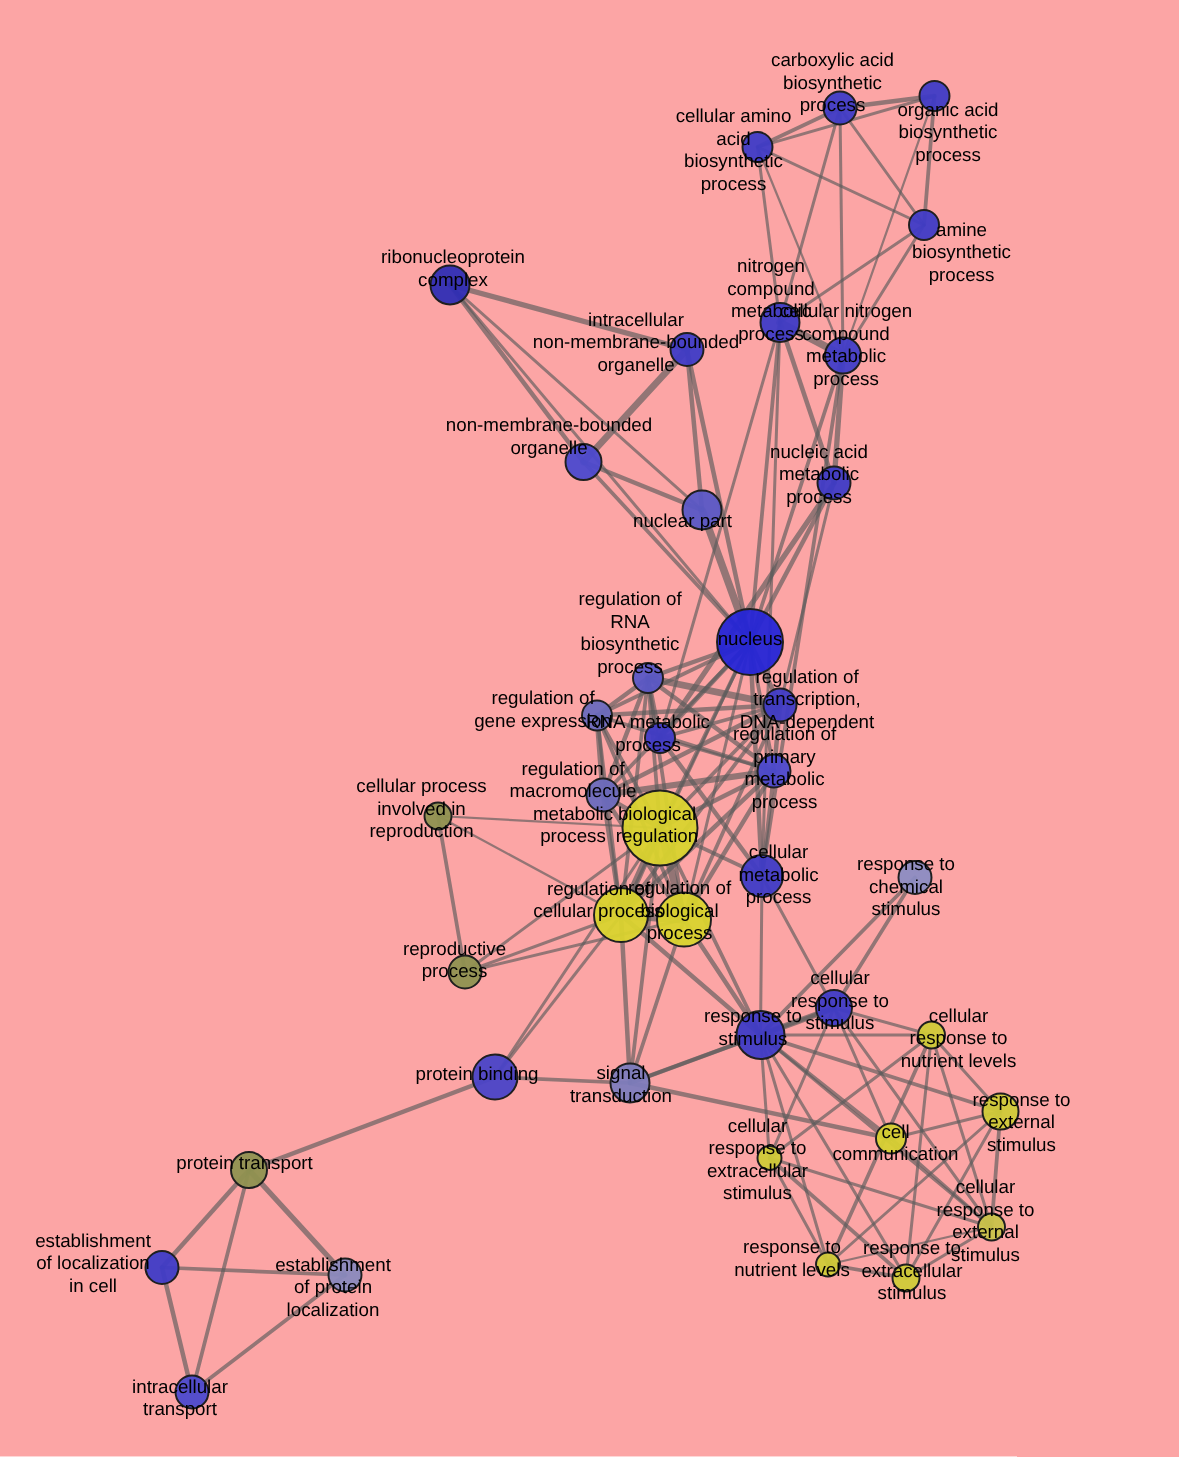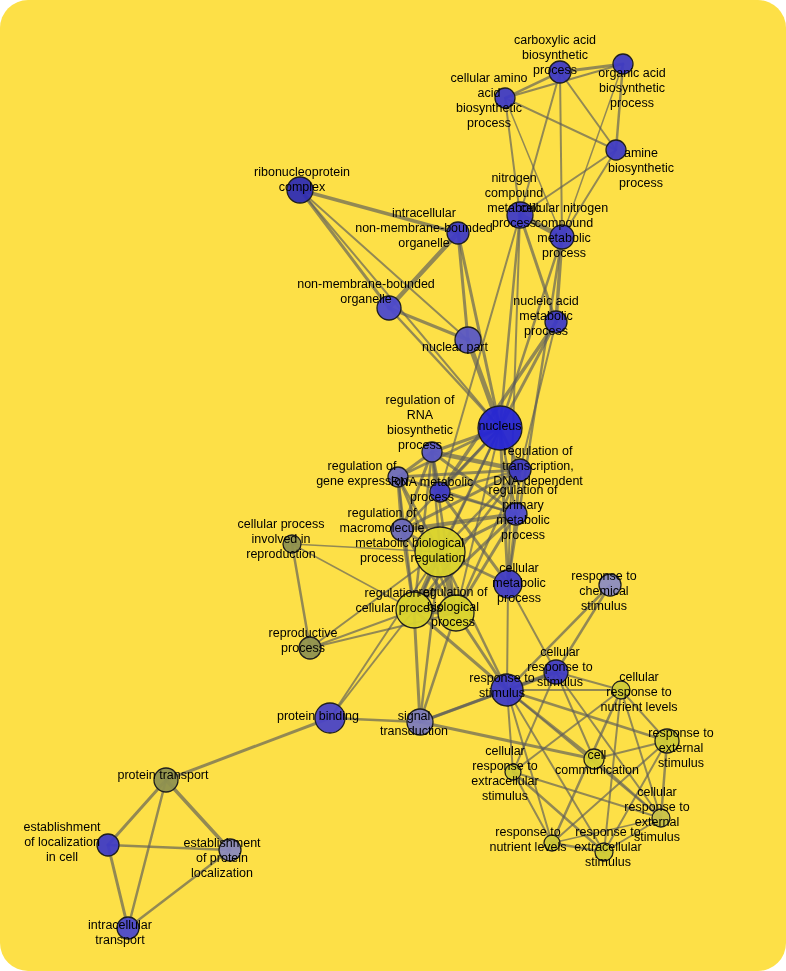--- a/index.html
+++ b/index.html
@@ -1,16 +1,16 @@
 <!DOCTYPE html>
 <html><head>
 <meta charset="utf-8">
 <style>
   html, body { margin: 0; padding: 0; background: #ffffff; }
-  .canvas { width: 786px; height: 971px; background: #fde047; overflow: hidden; border-radius: 28px; }
+  .canvas { width: 786px; height: 971px; background: #fca5a5; overflow: hidden; }
   svg { display: block; font-family: "Liberation Sans", sans-serif; }
   text { pointer-events: none; }
 </style>
 </head>
 <body>
 
 <div class="canvas">
   <svg viewBox="0 0 786 971" width="786" height="971" role="img">
       <line x1="560" y1="72" x2="505" y2="98" stroke="#5a5a5a" stroke-width="2.5" stroke-opacity="0.65" stroke-linecap="round"></line>
       <line x1="560" y1="72" x2="623" y2="64" stroke="#5a5a5a" stroke-width="3" stroke-opacity="0.65" stroke-linecap="round"></line>

